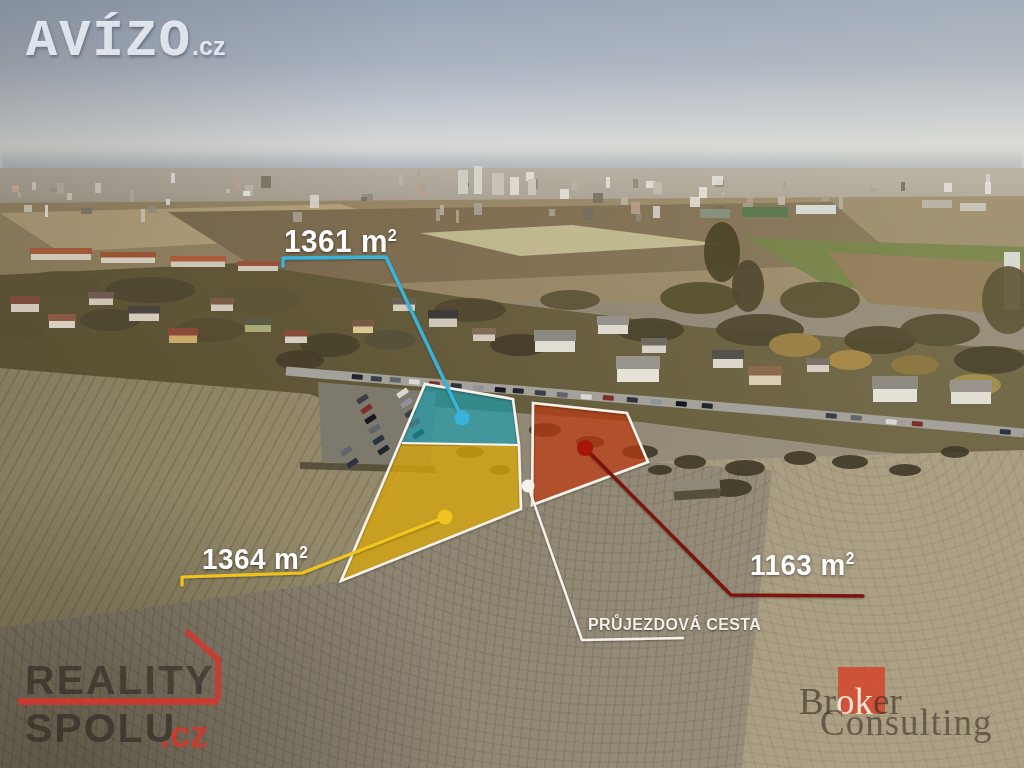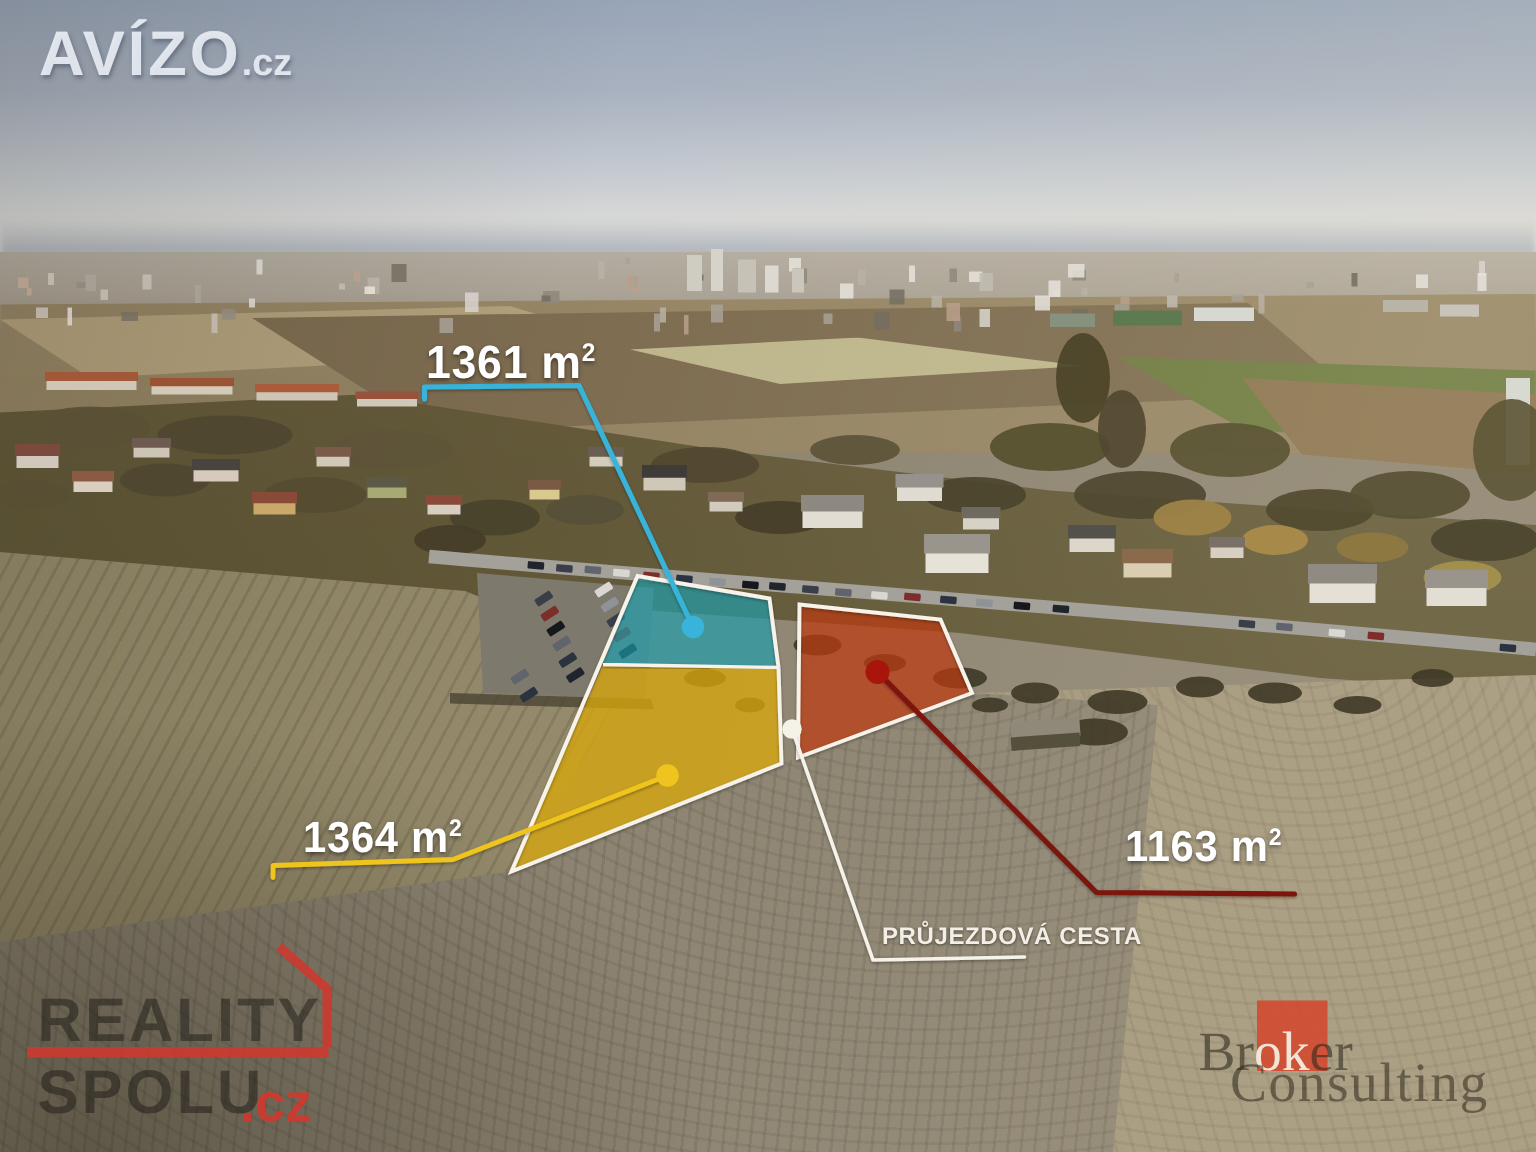--- a/index.html
+++ b/index.html
@@ -50,21 +50,21 @@
       text-shadow:0 1px 3px rgba(0,0,0,.5);white-space:nowrap;}
   .arealbl sup{font-size:.55em;}
   #lbl-teal{left:284px;top:224px;font-size:31px;}
   #lbl-yellow{left:202px;top:543px;font-size:29px;}
   #lbl-red{left:750px;top:549px;font-size:29px;}
   #lbl-road{position:absolute;left:588px;top:616px;color:#f3efe6;font-size:16px;font-weight:700;
       letter-spacing:.4px;text-shadow:0 1px 2px rgba(0,0,0,.5);white-space:nowrap;}
   
   #avizo{position:absolute;left:26px;top:12px;color:rgba(230,235,242,.93);
       text-shadow:1px 2px 3px rgba(70,80,98,.6),0 0 1px rgba(255,255,255,.4);white-space:nowrap;}
-  #avizo .big{font-size:42px;font-weight:800;letter-spacing:2px;}
+  #avizo .big{font-size:52px;font-weight:800;letter-spacing:2px;font-family:Liberation Mono, monospace;}
   #avizo .tld{font-size:25px;font-weight:800;}
   #rs{position:absolute;left:0;top:0;width:1024px;height:768px;pointer-events:none;}
   #rs .w{position:absolute;font-weight:900;color:rgba(28,26,22,.5);letter-spacing:2px;
       font-size:41px;line-height:1;white-space:nowrap;}
   #rs-word1{left:25px;top:660px;}
   #rs-word2{left:25px;top:708px;}
   #rs-cz{position:absolute;left:160px;top:714px;font-weight:900;font-size:36px;color:rgba(208,56,46,.92);}
   #rs-bar{position:absolute;left:18px;top:698px;width:201px;height:7px;background:rgba(208,56,46,.88);}
   #broker{position:absolute;left:0;top:0;width:1024px;height:768px;pointer-events:none;
       font-family:"Liberation Serif",serif;}

